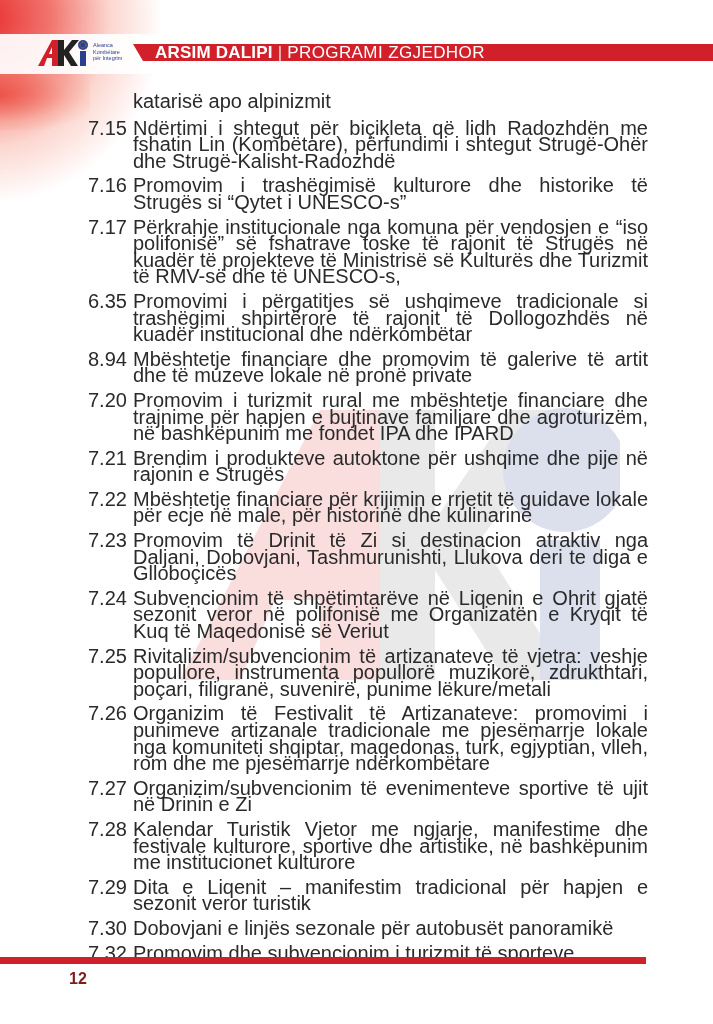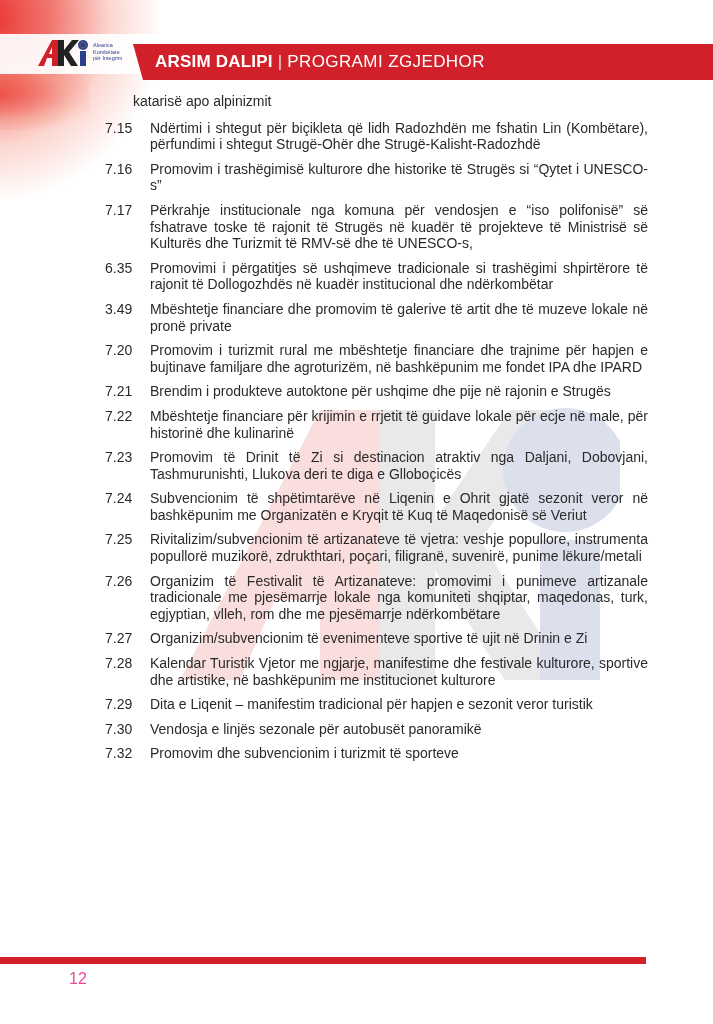--- a/index.html
+++ b/index.html
@@ -25,52 +25,52 @@
     }
     .logo {
       position: absolute; left: 36px; top: 36px; width: 100px; height: 32px; z-index: 3;
       display: flex; align-items: center;
     }
     .logo svg { width: 56px; height: 32px; }
     .logo-text {
       font-size: 5.5px; line-height: 6.5px; color: #2b3f8f; margin-left: 1px;
     }
     .header-bar {
-      position: absolute; left: 133px; top: 44px; width: 580px; height: 36px;
+      position: absolute; left: 133px; top: 44px; width: 580px; height: 17px;
       background: #d1202a; z-index: 2;
       clip-path: polygon(0 0, 100% 0, 100% 100%, 10px 100%);
       display: flex; align-items: center;
     }
     .header-title {
       margin-left: 22px; color: #fff; font-size: 17px; letter-spacing: 0.2px; white-space: nowrap;
     }
     .header-title .name { font-weight: bold; }
     .header-title .sep { font-weight: normal; margin: 0 5px; opacity: 0.85; }
     .header-title .sub { font-weight: normal; letter-spacing: 0.4px; }
 
     .watermark {
       position: absolute; left: 180px; top: 390px; width: 440px; height: 290px; z-index: 0;
       opacity: 0.16;
     }
 
     .content {
       position: absolute; left: 88px; top: 93px; width: 560px; z-index: 2;
-      font-size: 14px; line-height: 16.6px; color: #2a2a2a;
+      font-size: 20px; line-height: 16.6px; color: #2a2a2a;
     }
     .continuation { padding-left: 45px; margin-bottom: 10px; }
     .item { display: flex; margin-bottom: 8px; }
-    .item-num { width: 45px; flex: 0 0 45px; margin-left: 17px; }
+    .item-num { width: 45px; flex: 0 0 45px; }
     .item-text { flex: 1; text-align: justify; hyphens: manual; }
 
     .footer-bar {
       position: absolute; left: 0; top: 957px; width: 646px; height: 7px;
       background: #d1202a; z-index: 2;
     }
     .page-number {
-      position: absolute; left: 69px; top: 970px; font-size: 16px; font-weight: normal; color: #ec4899; z-index: 2;
+      position: absolute; left: 69px; top: 970px; font-size: 16px; font-weight: bold; color: #7f1d1d; z-index: 2;
     }
   </style>
 </head>
 <body>
 
 <div class="corner-glow"></div>
 <div class="corner-glow2"></div>
 <div class="header-band"></div>
 
 <div class="logo">
@@ -115,42 +115,42 @@
       </div>
       <div class="item">
         <div class="item-num">7.17</div>
         <div class="item-text">Përkrahje institucionale nga komuna për vendosjen e “iso polifonisë” së fshatrave toske të rajonit të Strugës në kuadër të projekteve të Ministrisë së Kulturës dhe Turizmit të RMV-së dhe të UNESCO-s,</div>
       </div>
       <div class="item">
         <div class="item-num">6.35</div>
         <div class="item-text">Promovimi i përgatitjes së ushqimeve tradicionale si trashëgimi shpirtërore të rajonit të Dollogozhdës në kuadër institucional dhe ndërkombëtar</div>
       </div>
       <div class="item">
-        <div class="item-num">3.49</div>
+        <div class="item-num">8.94</div>
         <div class="item-text">Mbështetje financiare dhe promovim të galerive të artit dhe të muzeve lokale në pronë private</div>
       </div>
       <div class="item">
         <div class="item-num">7.20</div>
         <div class="item-text">Promovim i turizmit rural me mbështetje financiare dhe trajnime për hapjen e bujtinave familjare dhe agroturizëm, në bashkëpunim me fondet IPA dhe IPARD</div>
       </div>
       <div class="item">
         <div class="item-num">7.21</div>
         <div class="item-text">Brendim i produkteve autoktone për ushqime dhe pije në rajonin e Strugës</div>
       </div>
       <div class="item">
         <div class="item-num">7.22</div>
         <div class="item-text">Mbështetje financiare për krijimin e rrjetit të guidave lokale për ecje në male, për historinë dhe kulinarinë</div>
       </div>
       <div class="item">
         <div class="item-num">7.23</div>
         <div class="item-text">Promovim të Drinit të Zi si destinacion atraktiv nga Daljani, Dobovjani, Tashmurunishti, Llukova deri te diga e Glloboçicës</div>
       </div>
       <div class="item">
         <div class="item-num">7.24</div>
-        <div class="item-text">Subvencionim të shpëtimtarëve në Liqenin e Ohrit gjatë sezonit veror në bashkëpunim me Organizatën e Kryqit të Kuq të Maqedonisë së Veriut</div>
+        <div class="item-text">Subvencionim të shpëtimtarëve në Liqenin e Ohrit gjatë sezonit veror në polifonisë me Organizatën e Kryqit të Kuq të Maqedonisë së Veriut</div>
       </div>
       <div class="item">
         <div class="item-num">7.25</div>
         <div class="item-text">Rivitalizim/subvencionim të artizanateve të vjetra: veshje popullore, instrumenta popullorë muzikorë, zdrukthtari, poçari, filigranë, suvenirë, punime lëkure/metali</div>
       </div>
       <div class="item">
         <div class="item-num">7.26</div>
         <div class="item-text">Organizim të Festivalit të Artizanateve: promovimi i punimeve artizanale tradicionale me pjesëmarrje lokale nga komuniteti shqiptar, maqedonas, turk, egjyptian, vlleh, rom dhe me pjesëmarrje ndërkombëtare</div>
       </div>
       <div class="item">
@@ -160,21 +160,21 @@
       <div class="item">
         <div class="item-num">7.28</div>
         <div class="item-text">Kalendar Turistik Vjetor me ngjarje, manifestime dhe festivale kulturore, sportive dhe artistike, në bashkëpunim me institucionet kulturore</div>
       </div>
       <div class="item">
         <div class="item-num">7.29</div>
         <div class="item-text">Dita e Liqenit – manifestim tradicional për hapjen e sezonit veror turistik</div>
       </div>
       <div class="item">
         <div class="item-num">7.30</div>
-        <div class="item-text">Vendosja e linjës sezonale për autobusët panoramikë</div>
+        <div class="item-text">Dobovjani e linjës sezonale për autobusët panoramikë</div>
       </div>
       <div class="item">
         <div class="item-num">7.32</div>
         <div class="item-text">Promovim dhe subvencionim i turizmit të sporteve</div>
       </div>
     </div>
 </div>
 
 <div class="footer-bar"></div>
 <div class="page-number">12</div>

